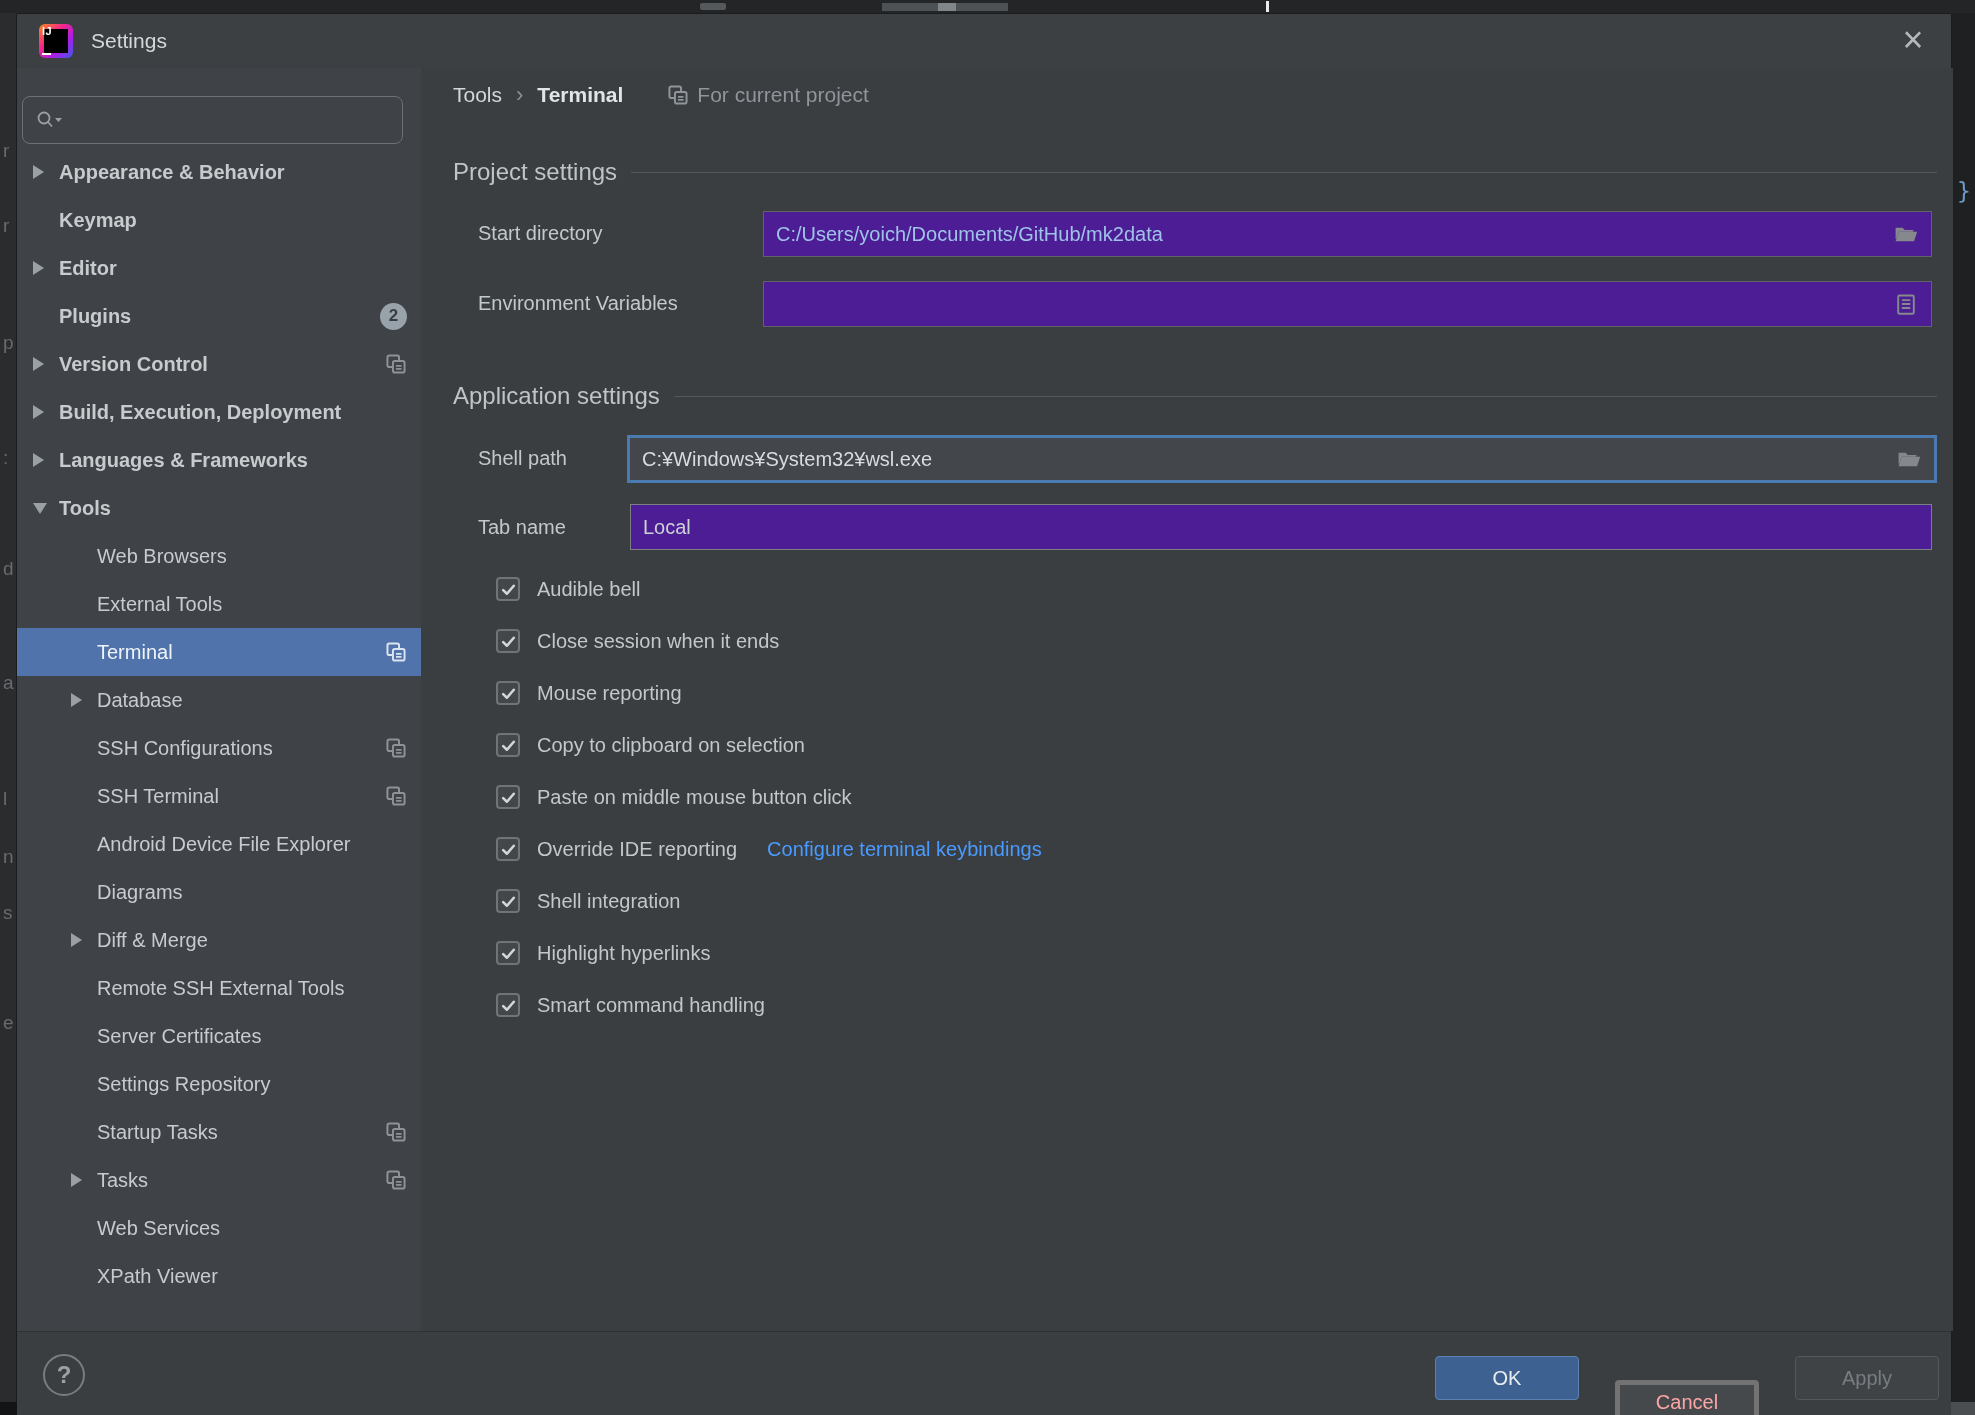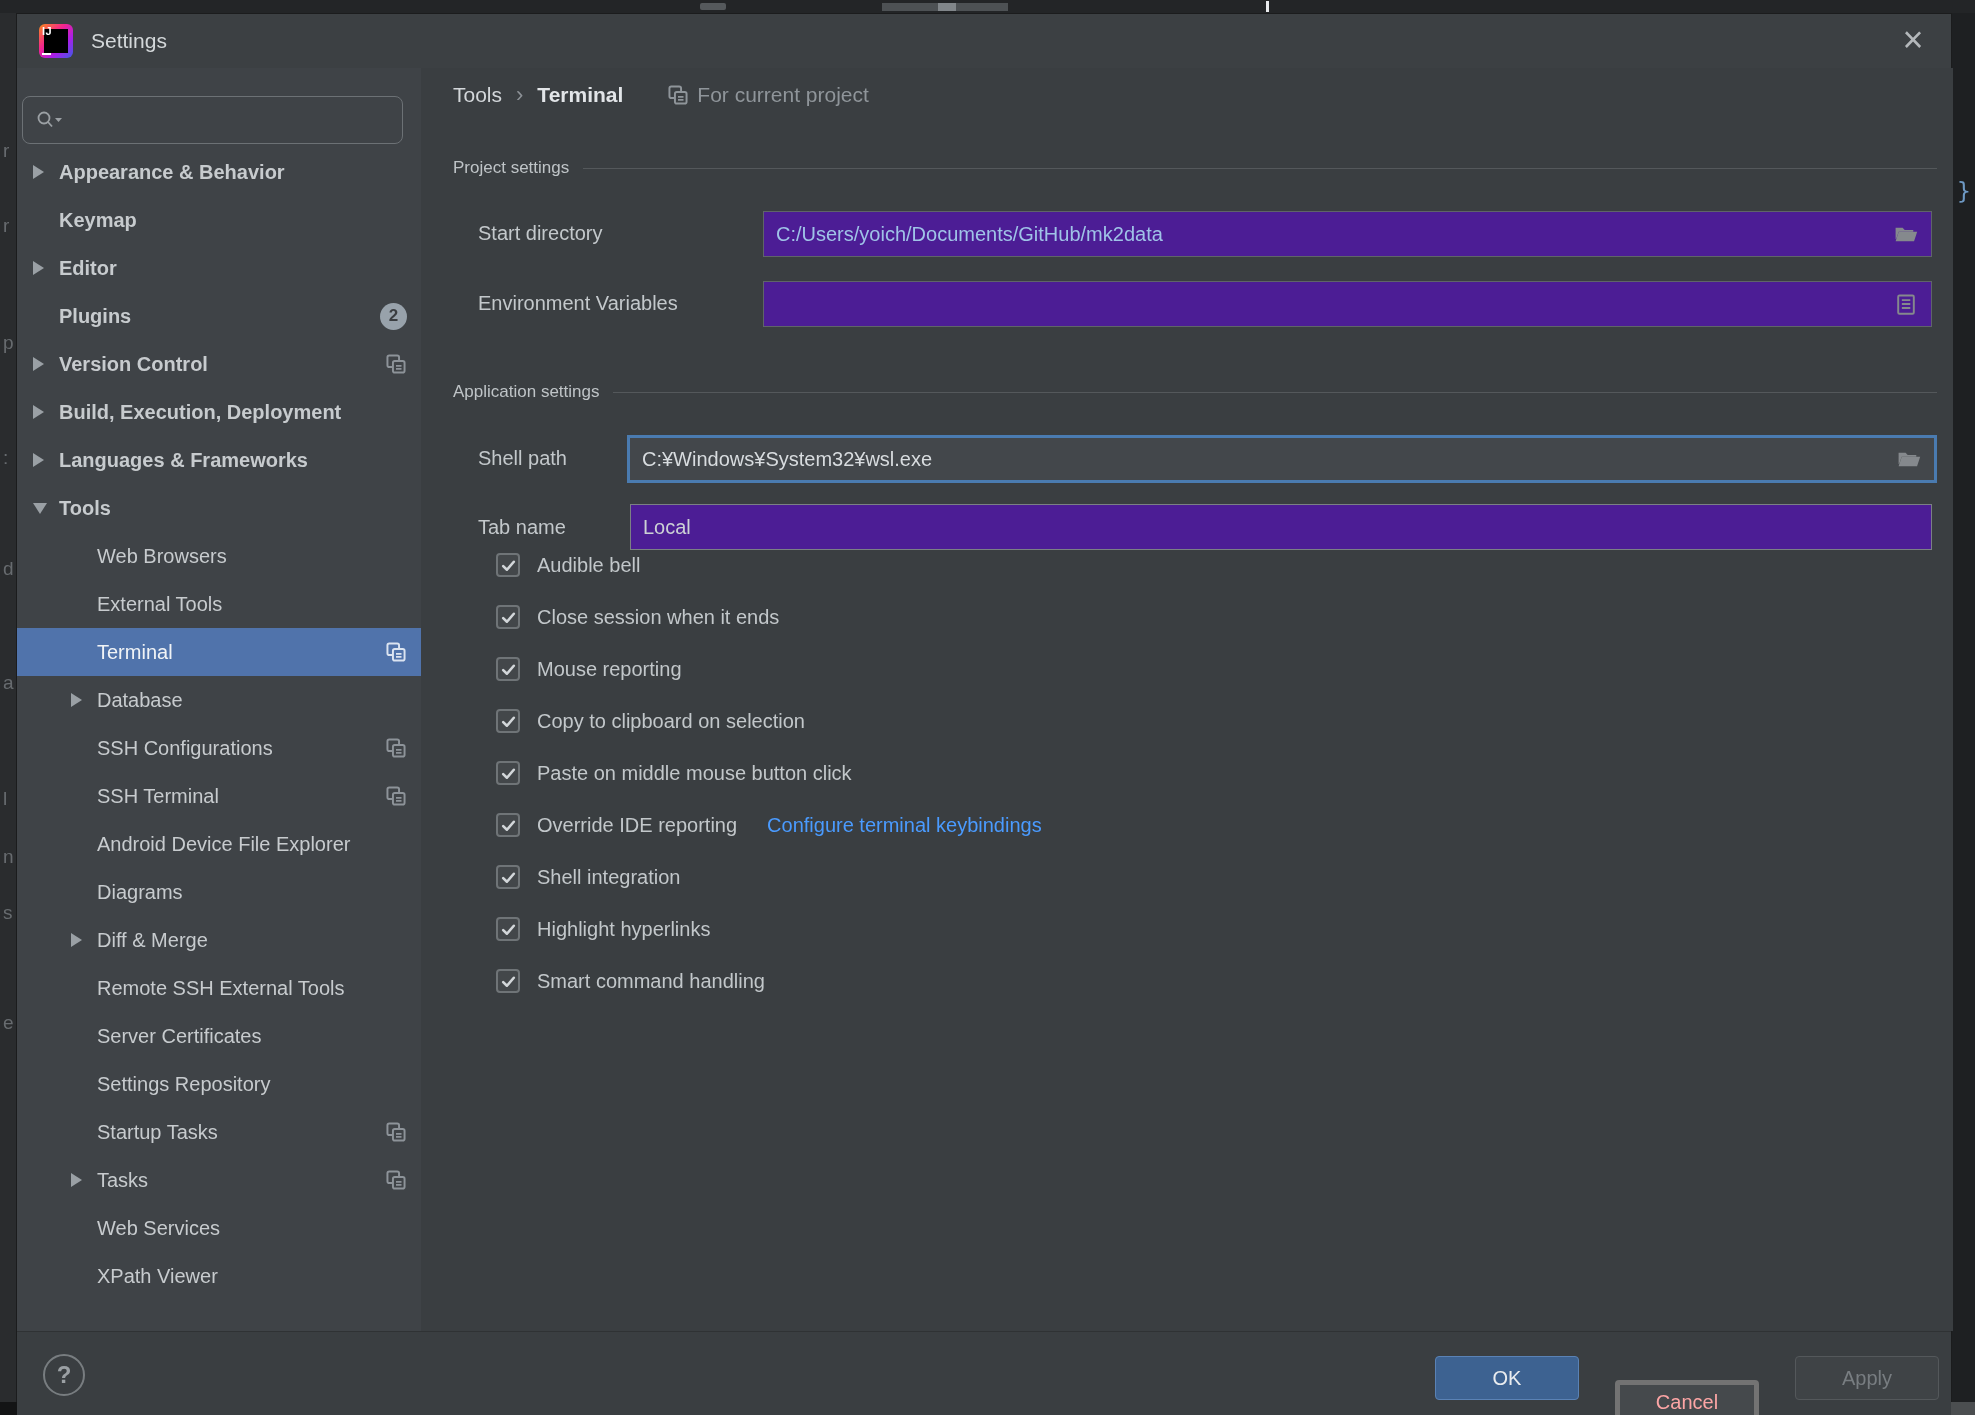--- a/index.html
+++ b/index.html
@@ -59,33 +59,33 @@
   #content { left:404px; top:54px; width:1532px; height:1263px; background:#3a3e41; }
   #breadcrumb { position:absolute; left:32px; top:14px; display:flex; align-items:center; font-size:21px; }
   #crumb-parent { color:#d3d7da; }
   #crumb-sep { color:#8c9196; margin:0 14px; font-size:22px; }
   #crumb-current { color:#e2e5e8; font-weight:700; }
   #scope { display:flex; align-items:center; margin-left:44px; color:#8f959a; }
   #scope .proj-icon { margin:0 8px 0 0; color:#8f959a; }
   #scope .proj-icon .front { fill:#3a3e41; }
 
   .section-head { position:absolute; left:32px; right:16px; display:flex; align-items:center; }
-  .section-head .txt { color:#bfc4c7; font-size:17px; white-space:nowrap; }
+  .section-head .txt { color:#bfc4c7; font-size:24px; white-space:nowrap; }
   .section-head .rule { flex:1; height:1px; background:#54585b; margin-left:14px; }
 
   .fld-label { position:absolute; left:57px; color:#c3c8cb; font-size:20px; }
   .input { position:absolute; background:#4c1d95; border:1px solid #5f6468; display:flex;
     align-items:center; padding:0 12px; font-size:20px; color:#ccd1d5; }
   .input .val { flex:1; white-space:nowrap; overflow:hidden; }
   .input .ric { width:26px; height:22px; flex:0 0 auto; }
 
   #shell-field { border:3px solid #4a7bb0; background:#43474b; }
   #tab-field { border:1px solid #7b8084; }
 
-  #checks { position:absolute; left:75px; top:471px; }
+  #checks { position:absolute; left:75px; top:495px; }
   .chk-row { height:52px; display:flex; align-items:center; }
   .chk-box { width:24px; height:24px; border:2px solid #6f7477; border-radius:4px; background:#43474a;
     display:flex; align-items:center; justify-content:center; }
   .chk-label { margin-left:17px; color:#c2c7ca; font-size:20px; }
   .chk-link { margin-left:30px; color:#4a9bff; font-size:20px; text-decoration:none; }
 
   
   #footer { left:0; top:1317px; width:100%; height:85px; background:#3a3e41; border-top:1px solid #2f3234; }
   #help-btn { position:absolute; left:26px; top:22px; width:42px; height:42px; border:2px solid #787d80;
     border-radius:50%; color:#9ba0a4; font-size:24px; font-weight:700; display:flex; align-items:center; justify-content:center; }

